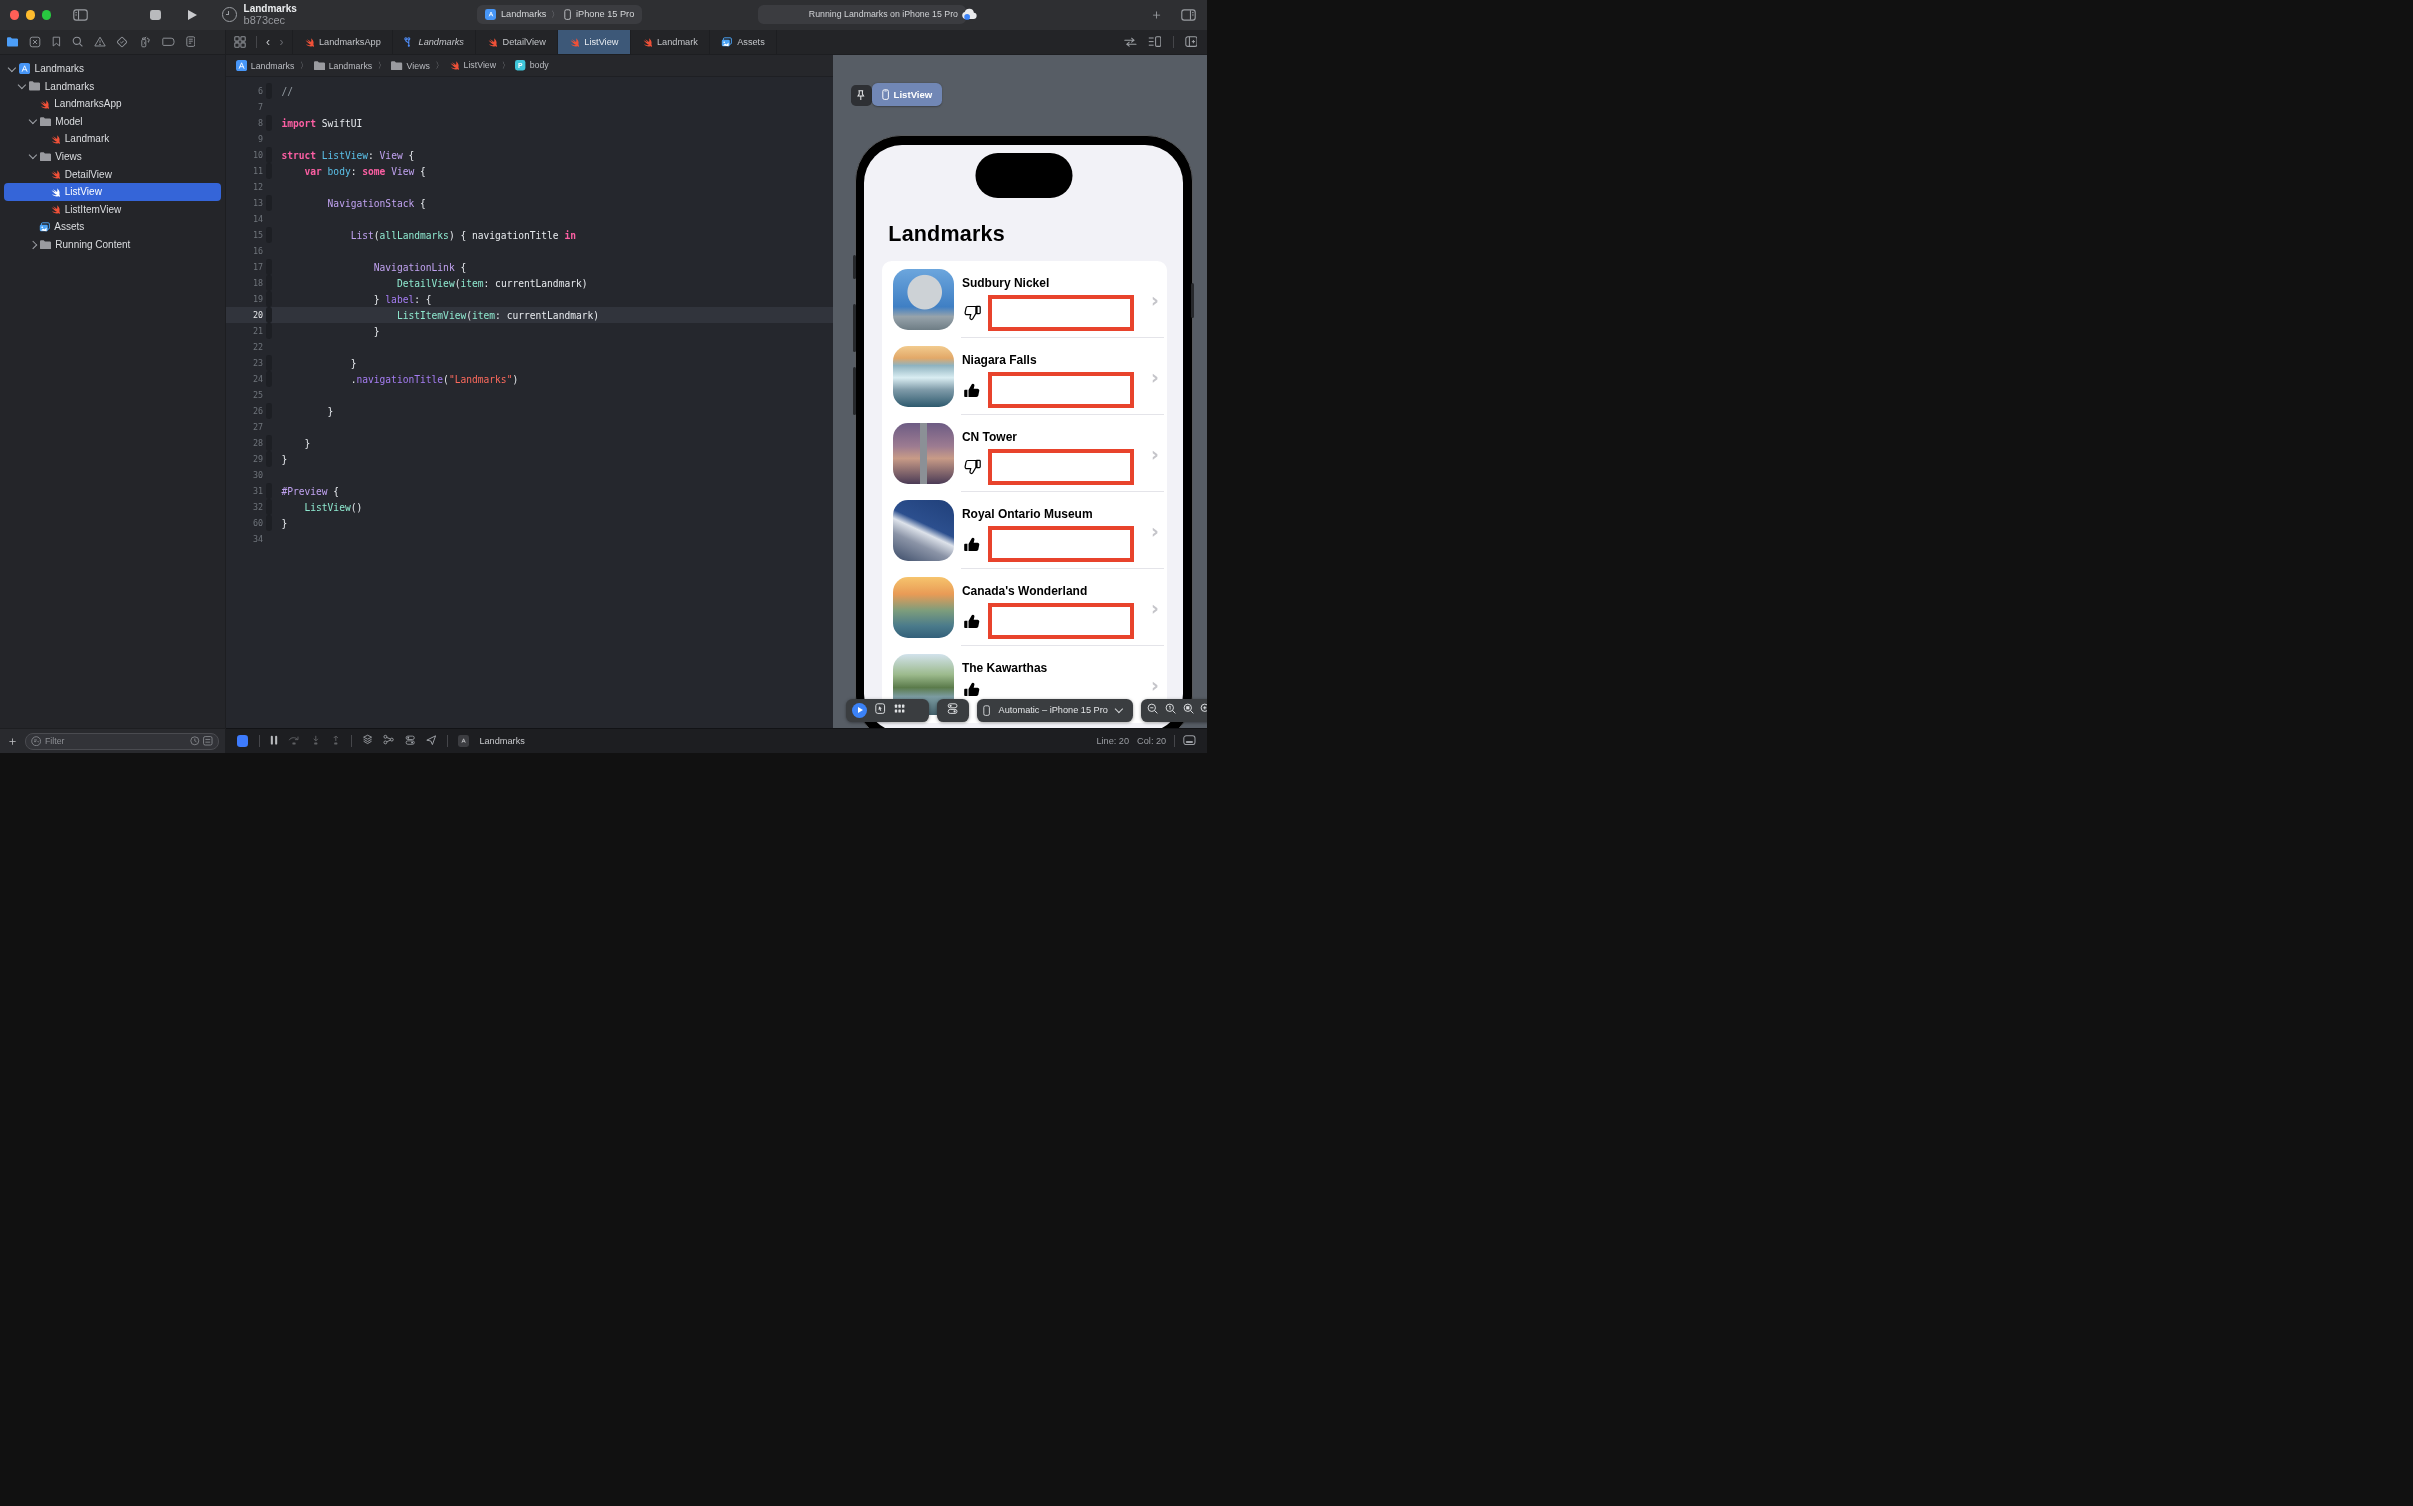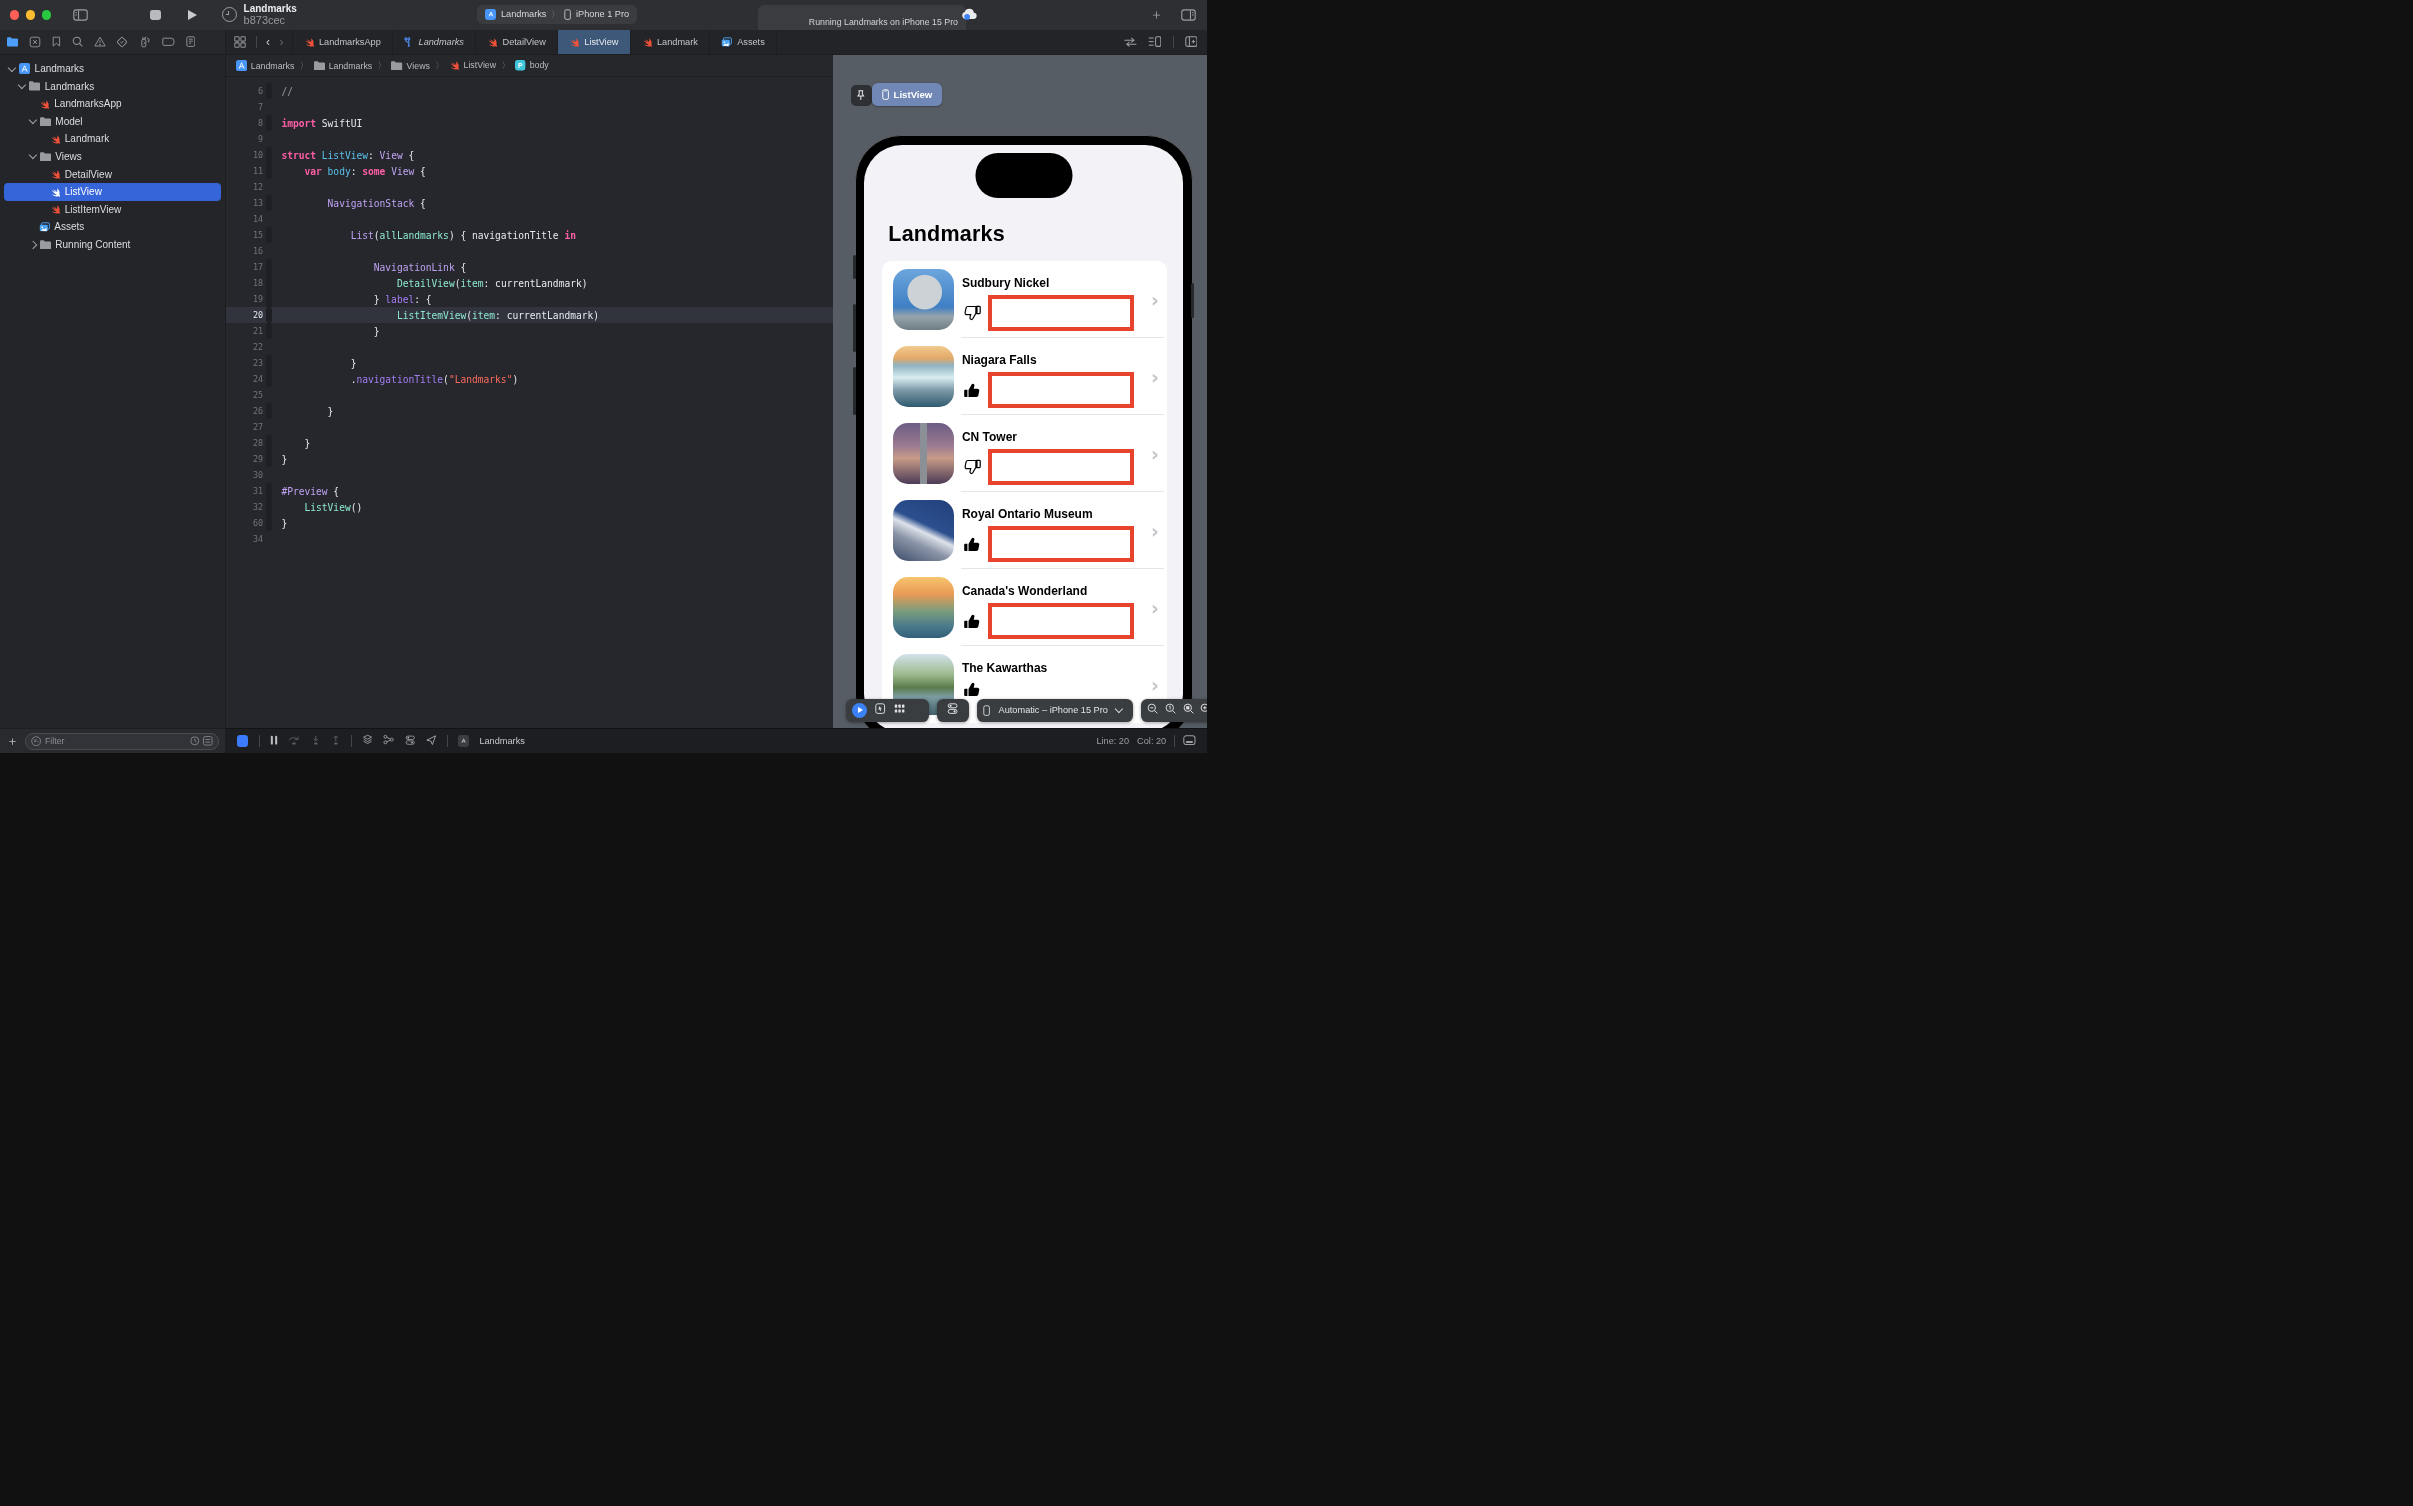--- a/index.html
+++ b/index.html
@@ -16,21 +16,21 @@
   .proj-block{display:flex;align-items:center;margin-left:25.5px;gap:6.4px;}
   .clock-ic{width:12.8px;height:12.8px;border:1.1px solid #9b9ea3;border-radius:50%;position:relative;}
   .clock-ic:before{content:"";position:absolute;left:4.8px;top:2.4px;width:1.1px;height:4px;background:#9b9ea3;}
   .clock-ic:after{content:"";position:absolute;left:2.8px;top:5.6px;width:3.2px;height:1.1px;background:#9b9ea3;}
   .proj-names{line-height:1.15;}
   .proj-title{font-size:10px;font-weight:bold;color:#eceef0;}
   .proj-sub{font-size:11px;color:#97999e;}
   .pill{background:#3b3c40;border-radius:5.6px;height:19px;display:flex;align-items:center;font-size:9.2px;color:#d6d8da;}
   .scheme-pill{position:absolute;left:477px;top:4.8px;padding:0 8px;gap:4.8px;}
   .crumb-sep,.scheme-sep{color:#87898e;font-size:8px;}
-  .activity-pill{position:absolute;left:758px;top:4.8px;width:192px;justify-content:flex-end;padding:8px 8px;font-size:8.8px;color:#d2d4d7;}
+  .activity-pill{position:absolute;left:758px;top:4.8px;width:192px;justify-content:flex-end;padding:0 8px;font-size:8.8px;color:#d2d4d7;}
   .cloud{position:absolute;left:960px;top:7.2px;}
   .win-right{position:absolute;right:11.2px;top:0;height:29.5px;display:flex;align-items:center;gap:17.6px;color:#9b9ea3;}
   .plus-glyph{font-size:13.6px;line-height:1;color:#9b9ea3;}
   
   .navrow{position:absolute;left:0;top:30px;right:0;height:24px;background:#27282b;border-bottom:0.8px solid #1d1e21;display:flex;}
   .navstrip{width:226px;flex:none;display:flex;align-items:center;gap:10.8px;padding-left:7.2px;box-sizing:border-box;border-right:0.8px solid #1d1e21;}
   .navstrip .tb-icon{color:#8f9298;}
   .tabbar{flex:1;display:flex;align-items:stretch;overflow:hidden;background:#232427;}
   .tab-nav{display:flex;align-items:center;gap:9.6px;padding:0 8px;color:#8f9298;}
   .tab{display:flex;align-items:center;gap:4.8px;padding:0 11.2px;font-size:9.2px;color:#c3c5c9;border-right:0.8px solid #1d1e21;white-space:nowrap;}
@@ -143,21 +143,21 @@
       <span class="app-badge" style="background:#4796f7">
         <svg width="8" height="8" viewBox="0 0 14 14">
             <path d="M4 10.5 7 3.5l3 7M5.2 8.4h3.6" stroke="#fff" stroke-width="1.4" fill="none" stroke-linecap="round"></path>
           </svg>
       </span>
       <span>Landmarks</span>
       <span class="scheme-sep">〉</span>
       <svg width="7.2" height="11.2" viewBox="0 0 9 14">
           <rect x="1" y="1" width="7" height="12" rx="2" fill="none" stroke="#bfc1c4" stroke-width="1.2"></rect>
         </svg>
-      <span>iPhone 1 Pro</span>
+      <span>iPhone 15 Pro</span>
     </div>
     <div class="pill activity-pill">
       <span>Running Landmarks on iPhone 15 Pro</span>
     </div>
     <span class="cloud">
       <svg width="19" height="14.4" viewBox="0 0 24 18">
           <path d="M7 15h10a4 4 0 0 0 .6-7.96A6 6 0 0 0 6 6.2 4.5 4.5 0 0 0 7 15z" fill="#e9eaec"></path>
           <circle cx="9" cy="12.5" r="3.6" fill="#3b82f7"></circle>
         </svg>
     </span>

